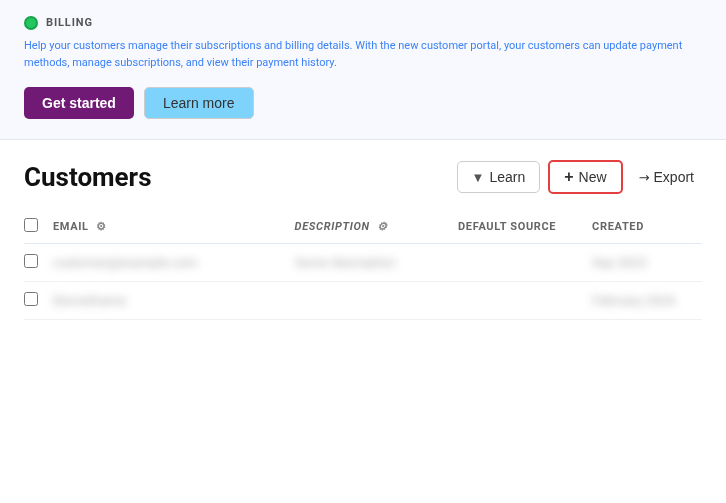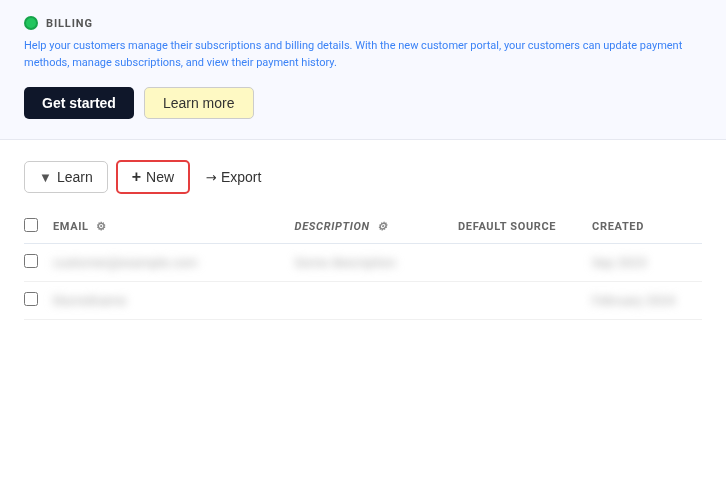--- a/index.html
+++ b/index.html
@@ -15,21 +15,21 @@
 
     
     .billing-banner {
       background: #f8f9ff;
       border-bottom: 1px solid #e6e8f0;
       padding: 16px 24px 20px 24px;
     }
 
     .billing-header {
       display: flex;
-      align-items: center;
+      align-items: flex-start;
       gap: 8px;
       margin-bottom: 8px;
     }
 
     .billing-indicator {
       width: 14px;
       height: 14px;
       border-radius: 50%;
       background: #22c55e;
       border: 2px solid #16a34a;
@@ -64,32 +64,32 @@
       max-width: 680px;
     }
 
     .banner-actions {
       display: flex;
       gap: 10px;
       align-items: center;
     }
 
     .btn-primary {
-      background: #0f172a;
+      background: #701a75;
       color: #fff;
       border: none;
       padding: 8px 18px;
       border-radius: 5px;
       font-size: 14px;
       font-weight: 600;
       cursor: pointer;
     }
 
     .btn-secondary {
-      background: #fef9c3;
+      background: #7dd3fc;
       color: #333;
       border: 1px solid #ccc;
       padding: 7px 18px;
       border-radius: 5px;
       font-size: 14px;
       font-weight: 500;
       cursor: pointer;
     }
 
     
@@ -234,20 +234,21 @@
   </div>
   <div class="banner-desc">Help your customers manage their subscriptions and billing details. With the new customer portal, your customers can update payment methods, manage subscriptions, and view their payment history.</div>
   <div class="banner-actions">
     <button class="btn-primary">Get started</button>
     <button class="btn-secondary">Learn more</button>
   </div>
 </div>
 
 <div class="customers-section">
   <div class="customers-header">
+    <h1 class="customers-title">Customers</h1>
     <div class="toolbar">
       <button class="btn-filter">
         <span class="filter-icon">▼</span>
         <span>Learn</span>
       </button>
       <button class="btn-new">
         <span style="font-weight:700; font-size:16px;">+</span>
         <span>New</span>
       </button>
       <button class="btn-export">

